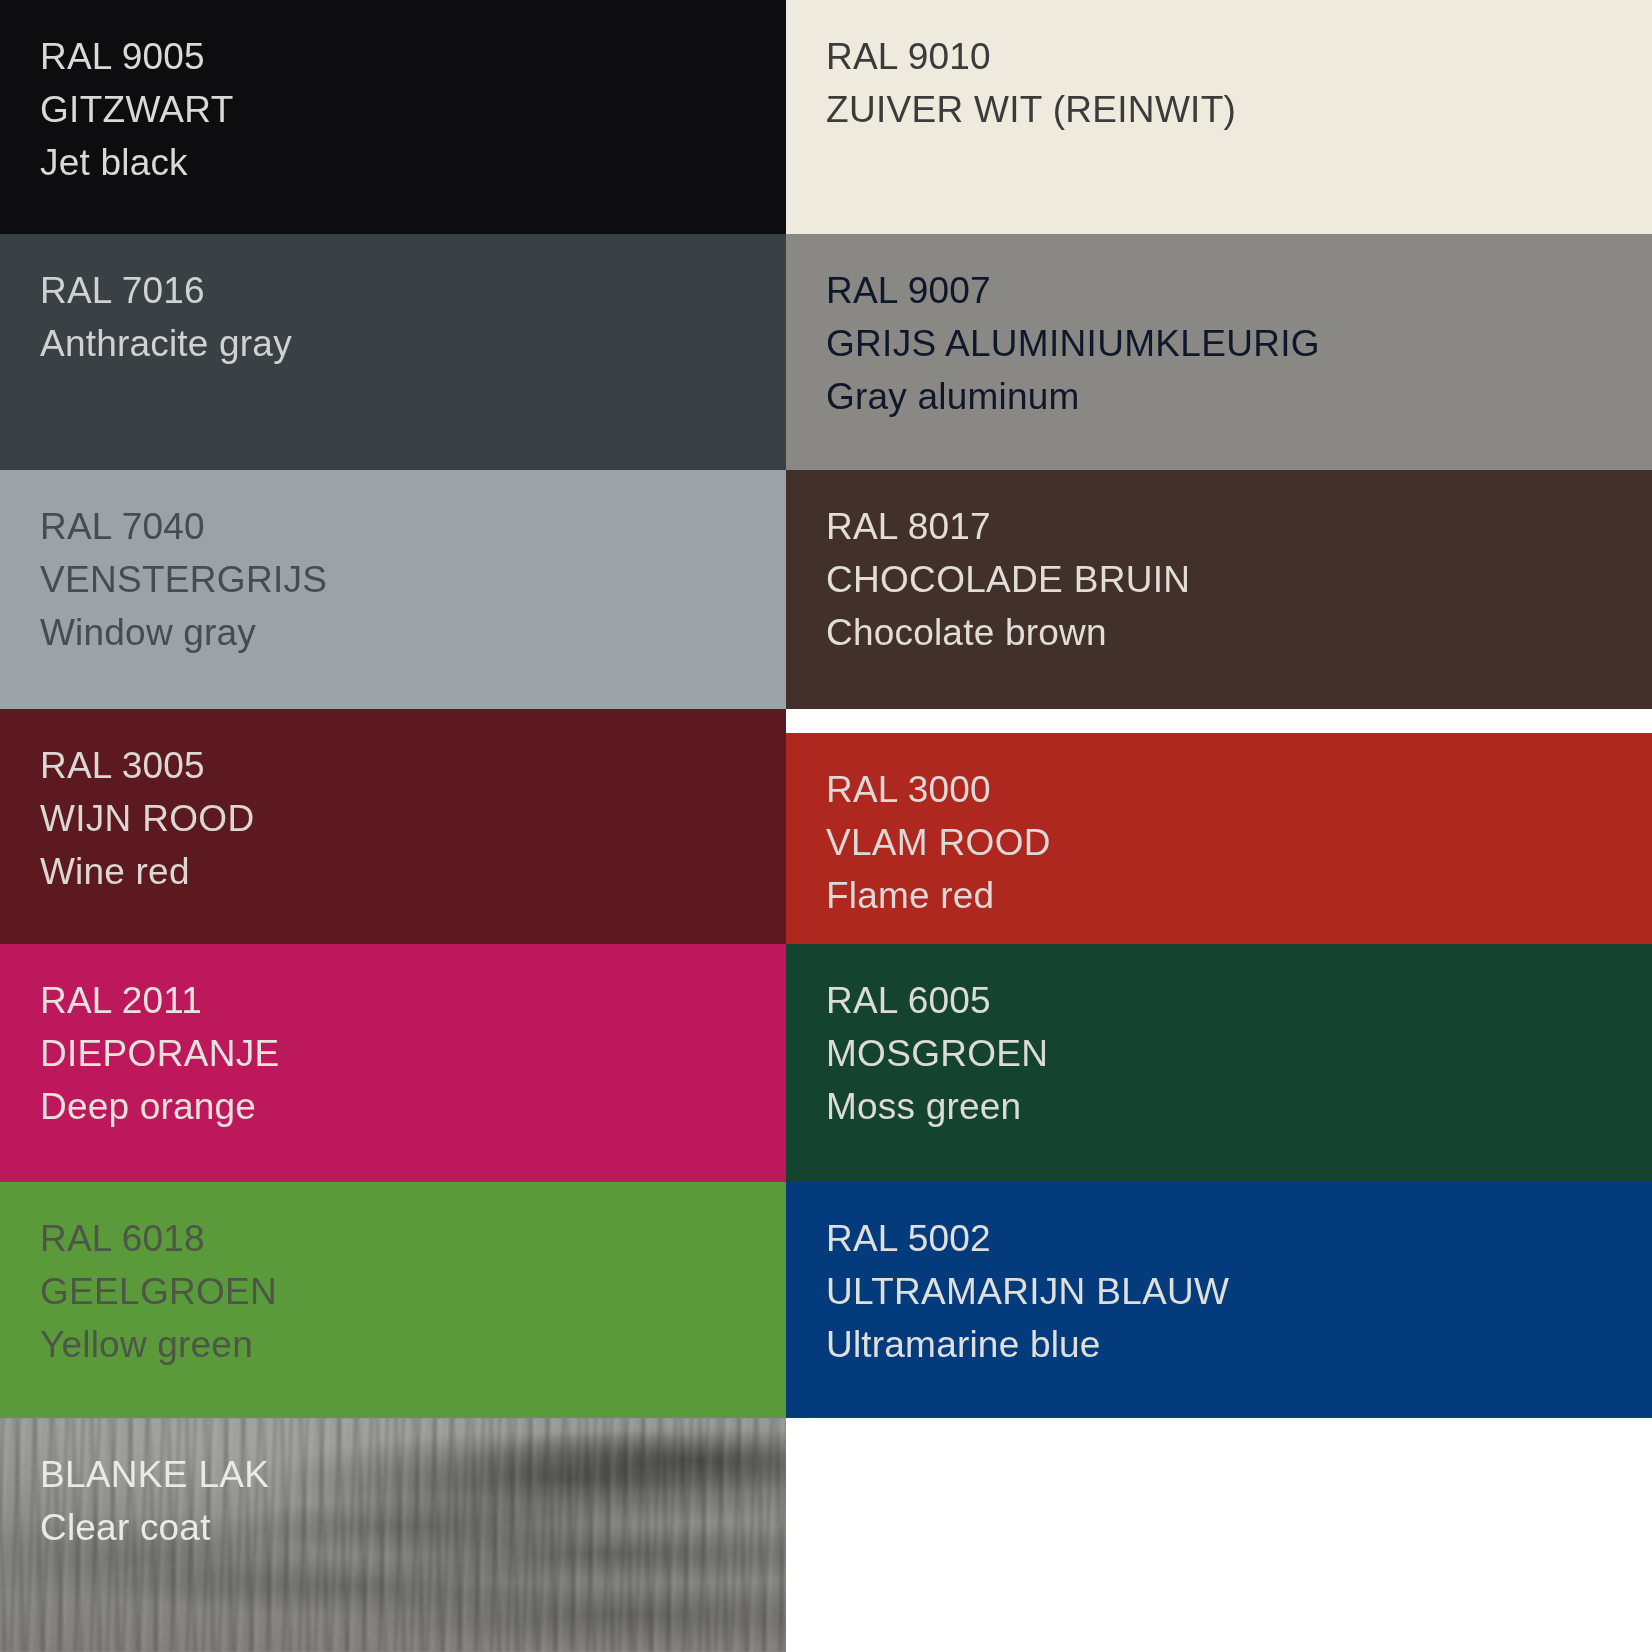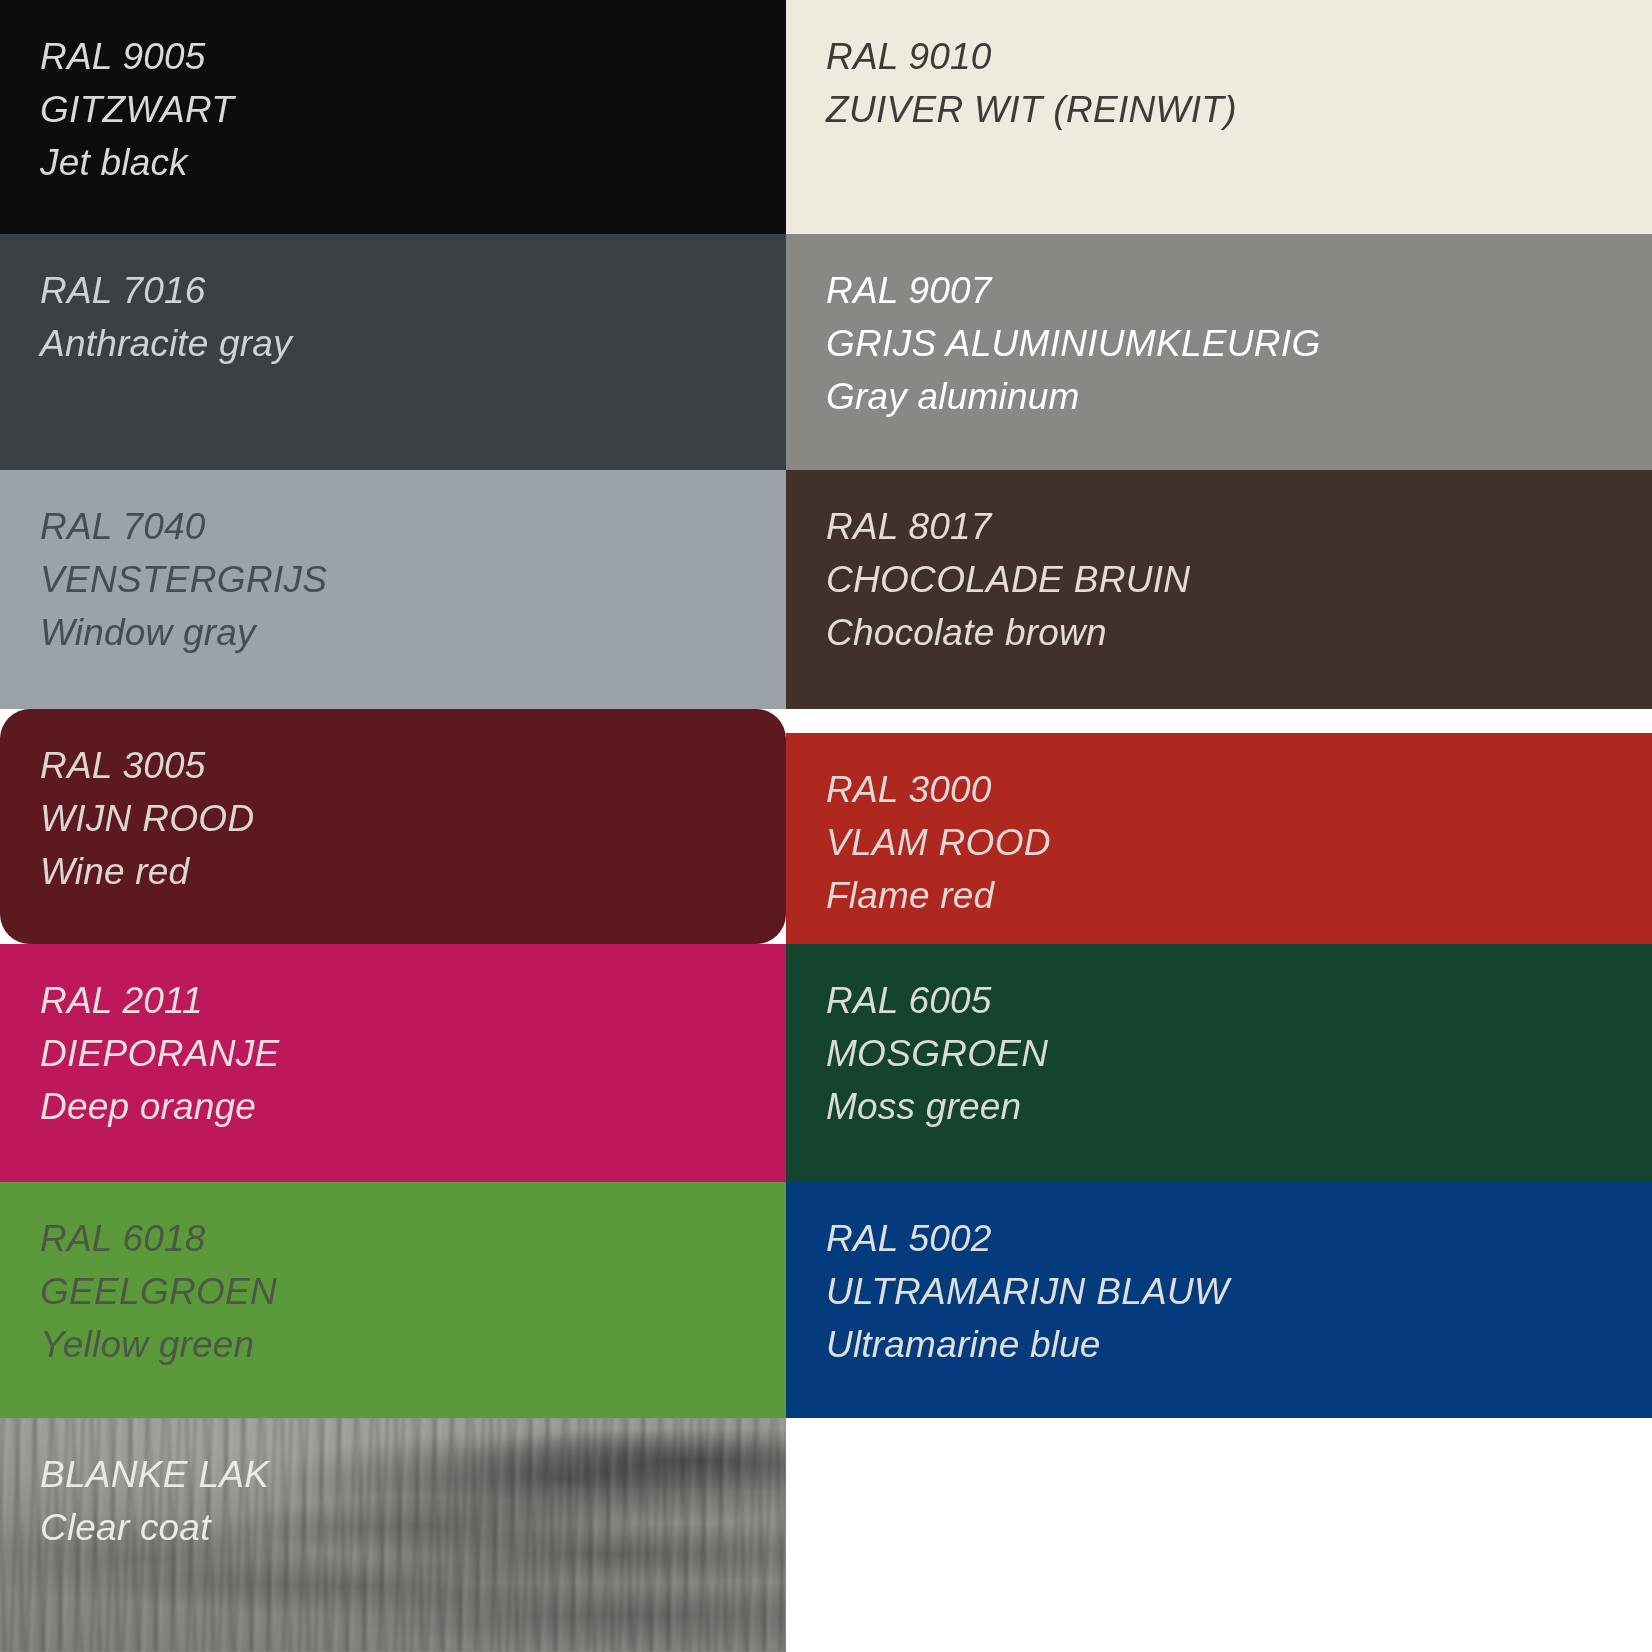--- a/index.html
+++ b/index.html
@@ -16,21 +16,20 @@
     height:1652px;
     display:grid;
     grid-template-columns:786px 866px;
     grid-template-rows:234px 236px 239px 235px 238px 236px 234px;
   }
 
   .swatch {
     position:relative;
     overflow:hidden;
     padding:30px 9px 0 40px;
-    font-style:italic;
   }
 
   .swatch-lines {
     position:relative;
     z-index:2;
     display:flex;
     flex-direction:column;
   }
 
   .ral-code {
@@ -100,42 +99,42 @@
         <div class="ral-code">RAL 9010</div>
         <div class="name-nl">ZUIVER WIT (REINWIT)</div>
       </div>
     </div>
     <div class="swatch" style="background: rgb(59, 64, 68); color: rgb(207, 210, 210);">
       <div class="swatch-lines">
         <div class="ral-code">RAL 7016</div>
         <div class="name-en">Anthracite gray</div>
       </div>
     </div>
-    <div class="swatch" style="background: rgb(137, 136, 132); color: #ffffff;">
+    <div class="swatch" style="background: rgb(137, 136, 132); color: #0f172a;">
       <div class="swatch-lines">
         <div class="ral-code">RAL 9007</div>
         <div class="name-nl">GRIJS ALUMINIUMKLEURIG</div>
         <div class="name-en">Gray aluminum</div>
       </div>
     </div>
     <div class="swatch" style="background: rgb(155, 162, 168); color: rgb(71, 76, 80);">
       <div class="swatch-lines">
         <div class="ral-code">RAL 7040</div>
         <div class="name-nl">VENSTERGRIJS</div>
         <div class="name-en">Window gray</div>
       </div>
     </div>
     <div class="swatch" style="background: rgb(66, 48, 42); color: rgb(226, 221, 215);">
       <div class="swatch-lines">
         <div class="ral-code">RAL 8017</div>
         <div class="name-nl">CHOCOLADE BRUIN</div>
         <div class="name-en">Chocolate brown</div>
       </div>
     </div>
-    <div class="swatch" style="background: rgb(92, 26, 32); color: rgb(221, 215, 212); border-radius: 30px;">
+    <div class="swatch" style="background: rgb(92, 26, 32); color: rgb(221, 215, 212);">
       <div class="swatch-lines">
         <div class="ral-code">RAL 3005</div>
         <div class="name-nl">WIJN ROOD</div>
         <div class="name-en">Wine red</div>
       </div>
     </div>
     <div class="swatch" style="background: rgb(175, 40, 32); color: rgb(222, 217, 214); margin-top: 24px;">
       <div class="swatch-lines">
         <div class="ral-code">RAL 3000</div>
         <div class="name-nl">VLAM ROOD</div>

